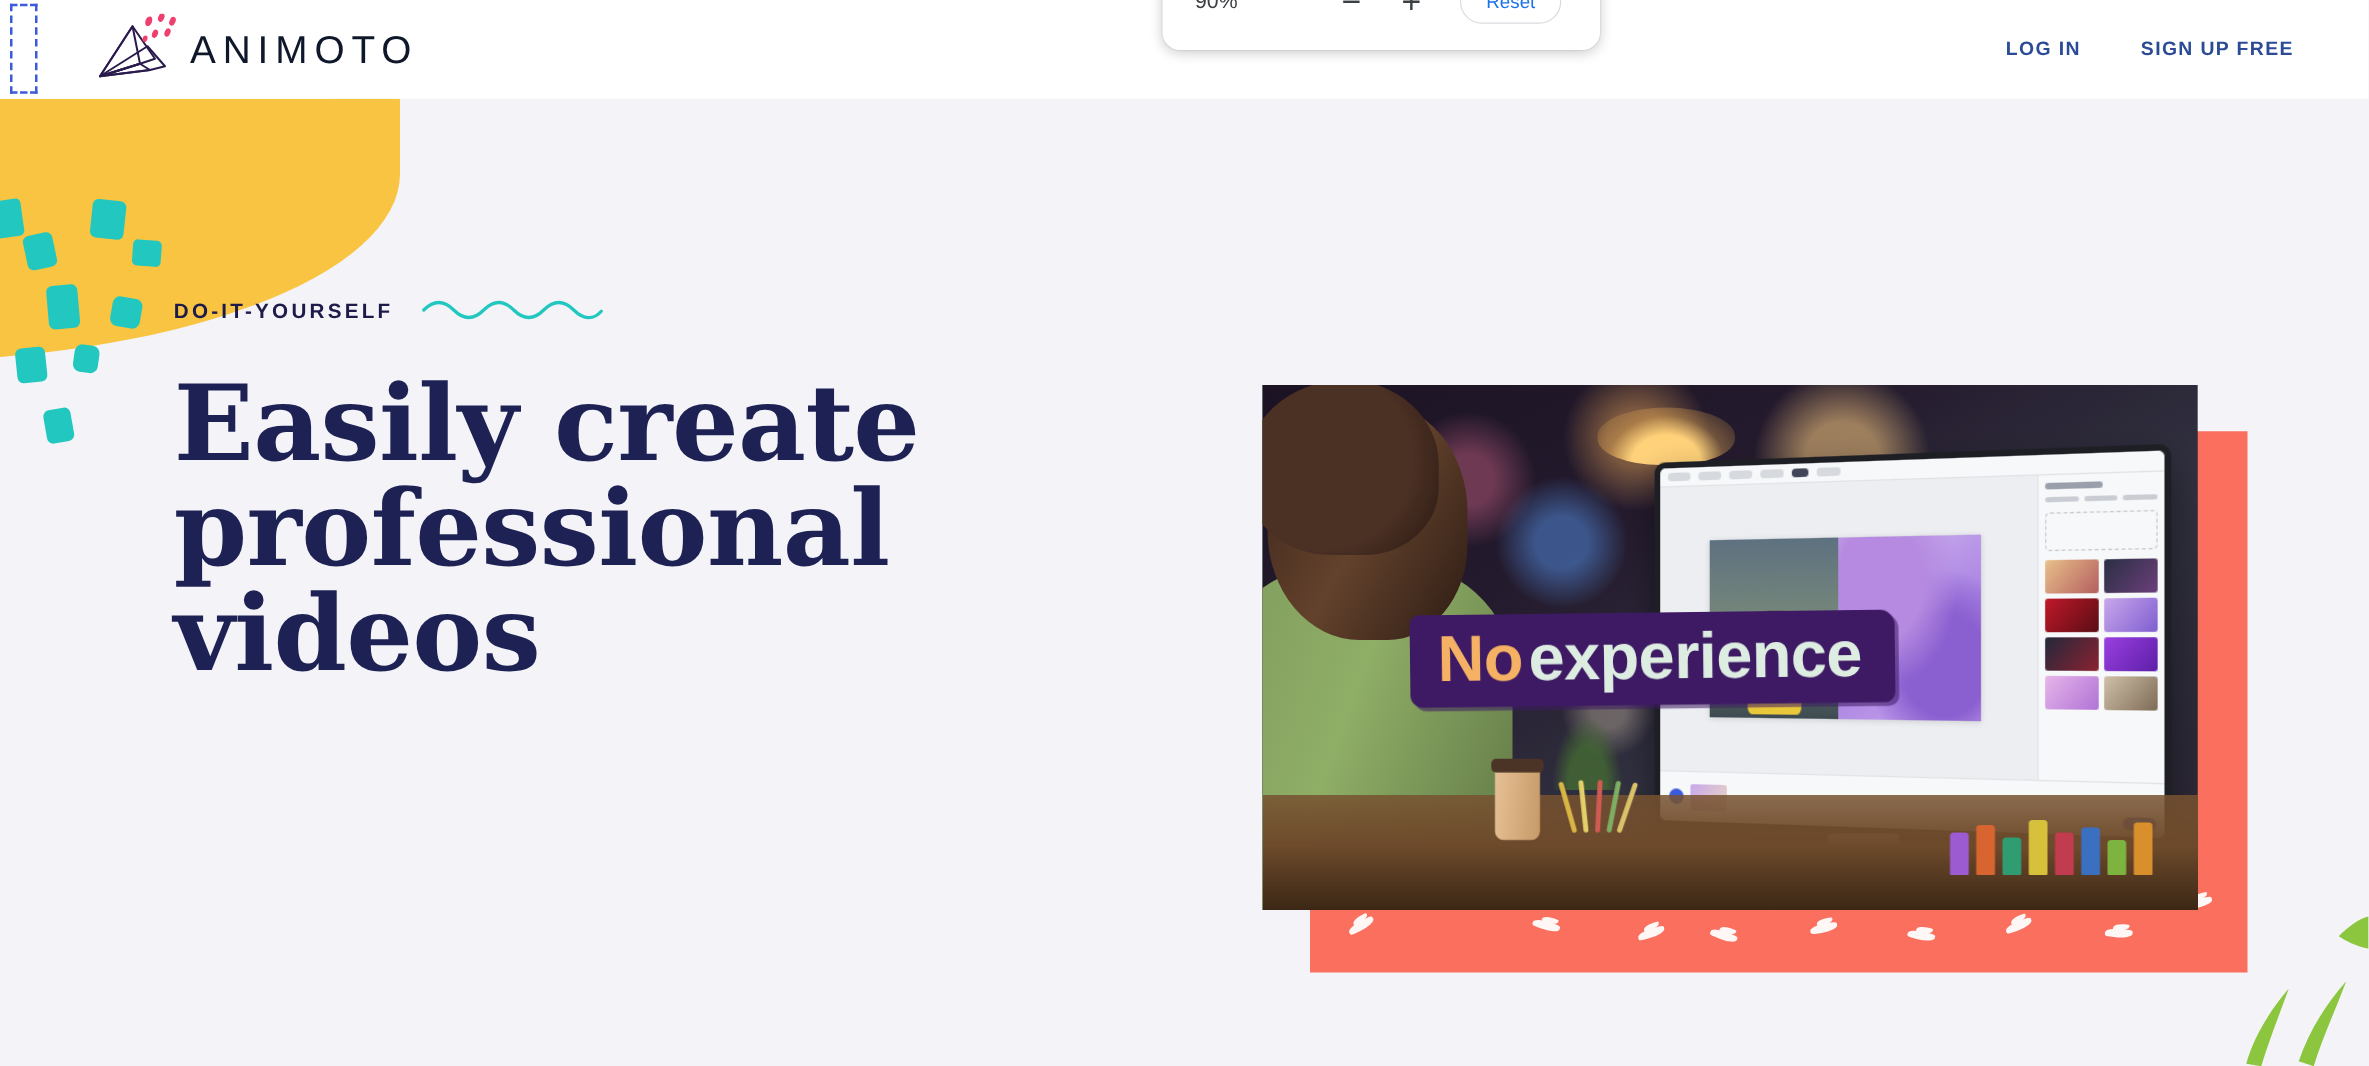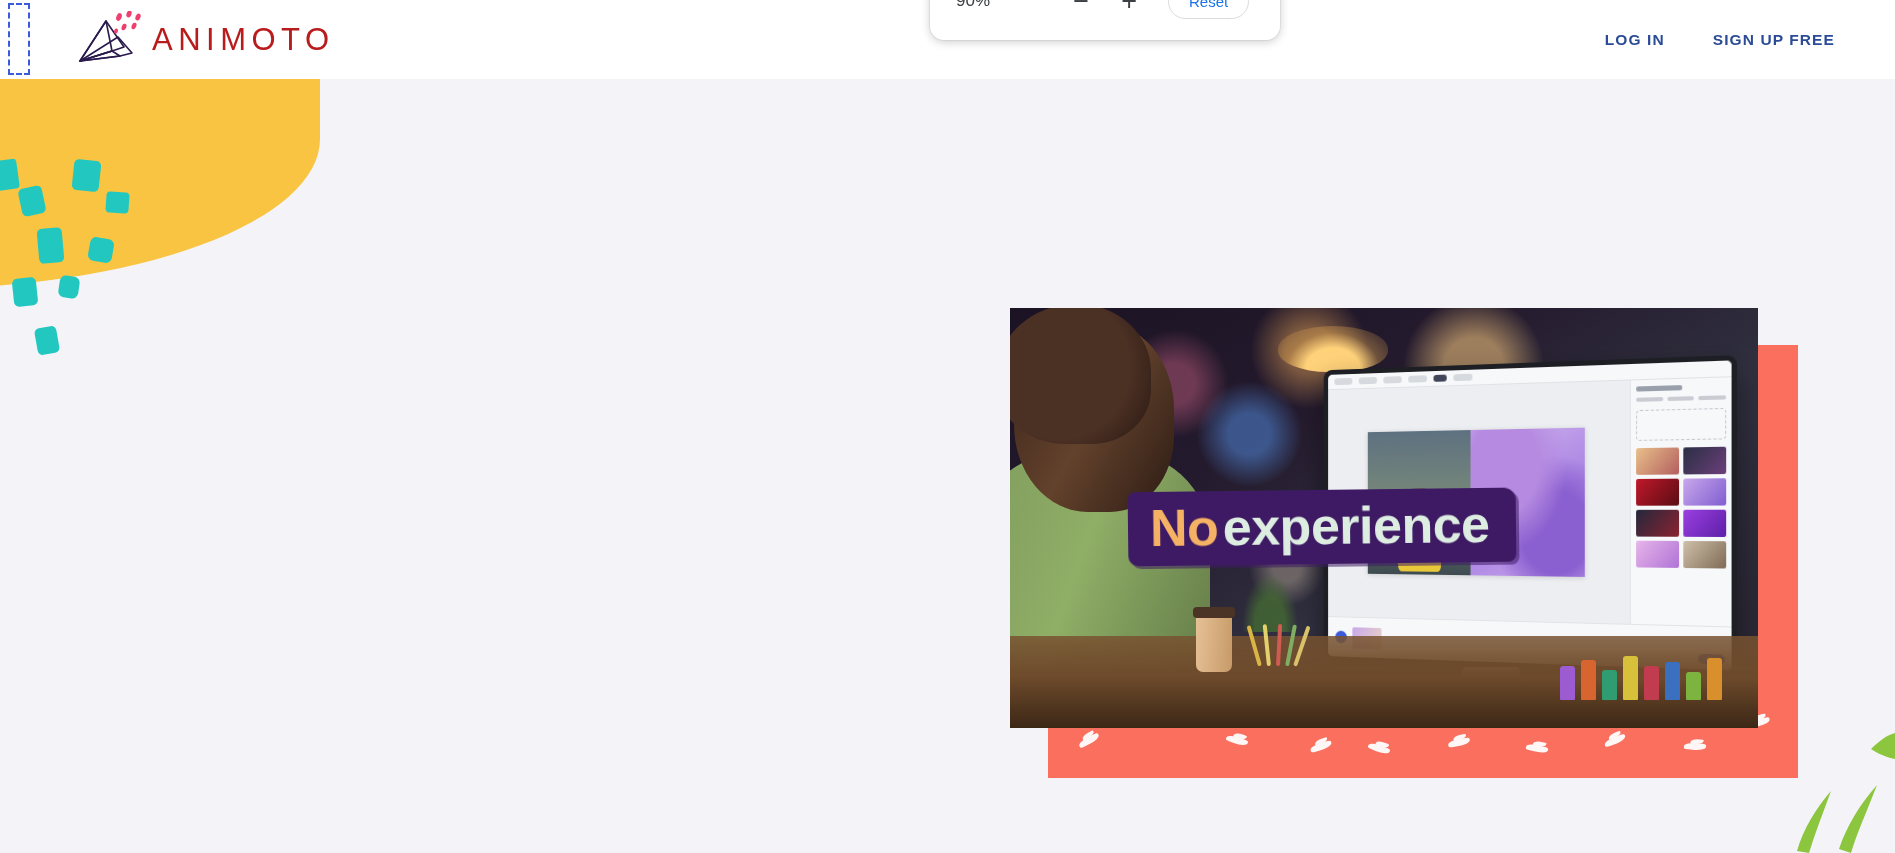--- a/index.html
+++ b/index.html
@@ -120,21 +120,21 @@
   .brand {
     display: flex;
     align-items: center;
     margin-left: 72px;
     height: 100%;
   }
   .brand-logo { position: relative; width: 78px; height: 58px; }
   .brand-name {
     font-size: 31px;
     letter-spacing: 5.5px;
-    color: #b91c1c;
+    color: #0f172a;
     font-weight: 400;
     margin-left: 2px;
   }
 
   .main-nav {
     display: flex;
     align-items: center;
     gap: 52px;
     margin-left: 72px;
   }
@@ -601,21 +601,33 @@
   <div class="zoom-bubble">
     <span class="zoom-level">90%</span>
     <button class="zoom-btn zoom-minus">−</button>
     <button class="zoom-btn zoom-plus">+</button>
     <button class="zoom-reset">Reset</button>
   </div>
 
   <section class="hero">
 
     <div class="hero-copy">
-
+      <div class="eyebrow-row">
+        <span class="eyebrow">DO-IT-YOURSELF</span>
+        <span class="squiggle">
+          <svg width="146" height="18" viewBox="0 0 146 18">
+            <path d="M2 10 C10 2, 18 2, 26 10 S42 18, 50 10 S66 2, 74 10 S90 18, 98 10 S114 2, 122 10 S138 18, 144 11" fill="none" stroke="#22c8c0" stroke-width="2.6" stroke-linecap="round"></path>
+          </svg>
+        </span>
+      </div>
+
+      <h1 class="hero-title">
+        <span>Easily create</span><br>
+        <span>professional videos</span>
+      </h1>
 
 
     </div>
 
     <div class="hero-media">
       <div class="vid-bg"></div>
 
       <div class="vid-lamp"></div>
 
       <div class="vid-person">

